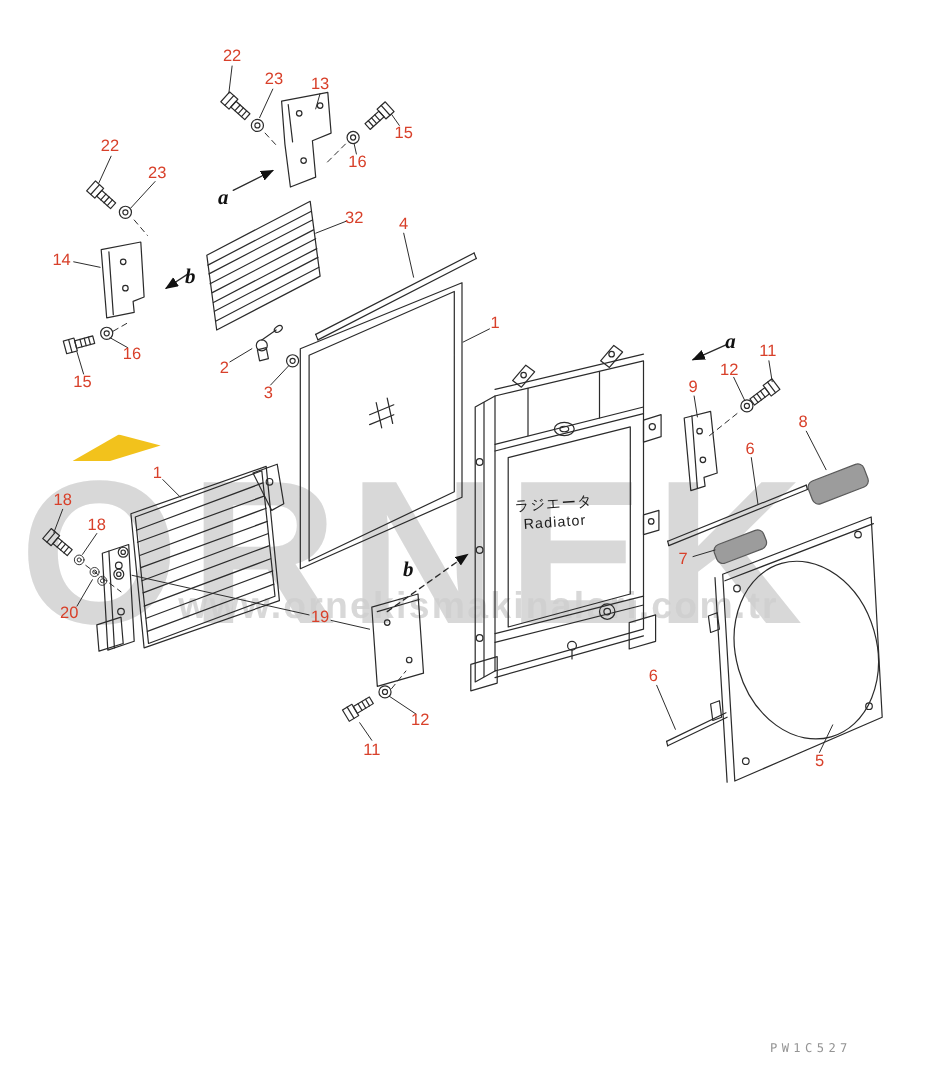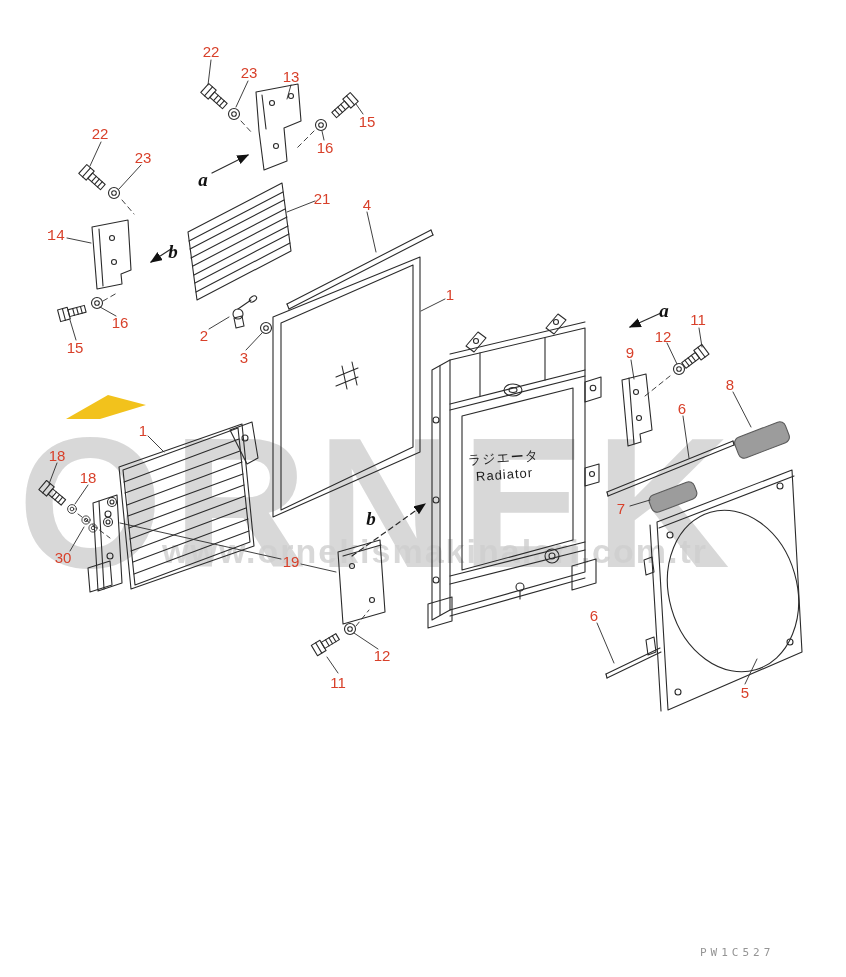--- a/index.html
+++ b/index.html
@@ -301,37 +301,37 @@
       <div>Radiator</div>
     </div>
     <div class="drawing-code">PW1C527</div>
   <div class="callout" style="left: 211px; top: 51px;">22</div>
       <div class="callout" style="left: 249px; top: 72px;">23</div>
       <div class="callout" style="left: 291px; top: 76px;">13</div>
       <div class="callout" style="left: 367px; top: 121px;">15</div>
       <div class="callout" style="left: 325px; top: 147px;">16</div>
       <div class="callout" style="left: 100px; top: 133px;">22</div>
       <div class="callout" style="left: 143px; top: 157px;">23</div>
-      <div class="callout" style="left: 322px; top: 198px;">21</div>
+      <div class="callout" style="left: 322px; top: 198px;">32</div>
       <div class="callout" style="left: 367px; top: 204px;">4</div>
-      <div class="callout" style="left: 56px; top: 236px; font-family: Liberation Mono, monospace;">14</div>
+      <div class="callout" style="left: 56px; top: 236px;">14</div>
       <div class="callout" style="left: 120px; top: 322px;">16</div>
       <div class="callout" style="left: 75px; top: 347px;">15</div>
       <div class="callout" style="left: 204px; top: 335px;">2</div>
       <div class="callout" style="left: 244px; top: 357px;">3</div>
       <div class="callout" style="left: 450px; top: 294px;">1</div>
       <div class="callout" style="left: 698px; top: 319px;">11</div>
       <div class="callout" style="left: 663px; top: 336px;">12</div>
       <div class="callout" style="left: 630px; top: 352px;">9</div>
       <div class="callout" style="left: 730px; top: 384px;">8</div>
       <div class="callout" style="left: 682px; top: 408px;">6</div>
       <div class="callout" style="left: 143px; top: 430px;">1</div>
       <div class="callout" style="left: 57px; top: 455px;">18</div>
       <div class="callout" style="left: 88px; top: 477px;">18</div>
-      <div class="callout" style="left: 63px; top: 557px;">30</div>
+      <div class="callout" style="left: 63px; top: 557px;">20</div>
       <div class="callout" style="left: 621px; top: 508px;">7</div>
       <div class="callout" style="left: 291px; top: 561px;">19</div>
       <div class="callout" style="left: 594px; top: 615px;">6</div>
       <div class="callout" style="left: 382px; top: 655px;">12</div>
       <div class="callout" style="left: 338px; top: 682px;">11</div>
       <div class="callout" style="left: 745px; top: 692px;">5</div>
       <div class="view-letter" style="left: 203px; top: 180px;">a</div>
       <div class="view-letter" style="left: 173px; top: 252px;">b</div>
       <div class="view-letter" style="left: 664px; top: 311px;">a</div>
       <div class="view-letter" style="left: 371px; top: 519px;">b</div>

